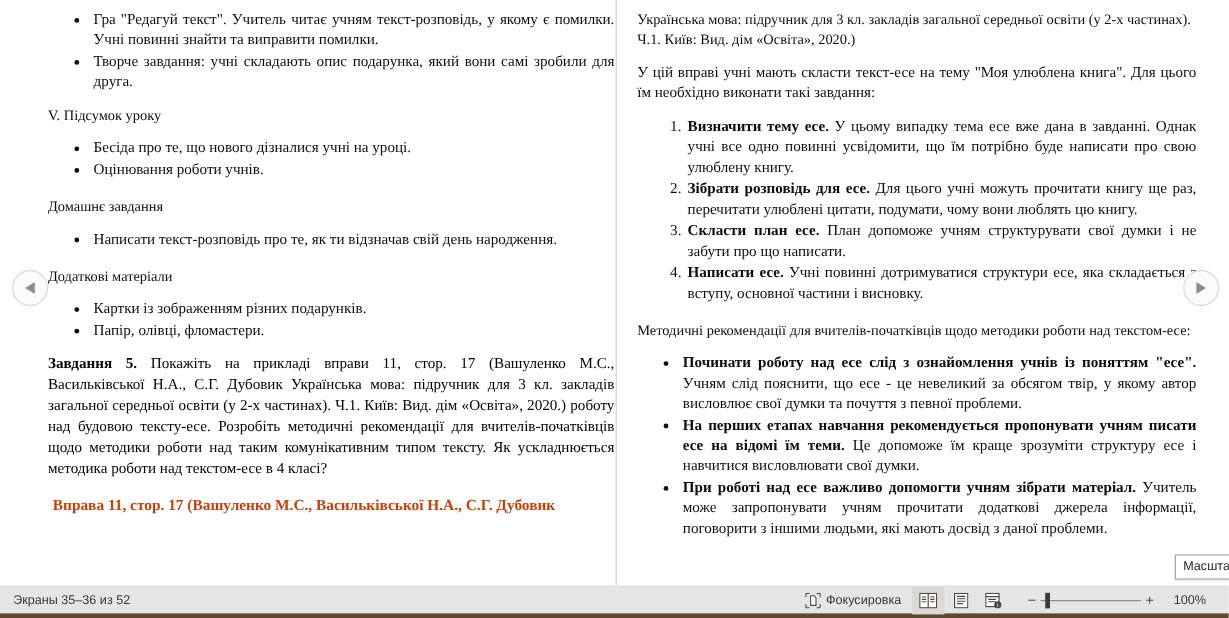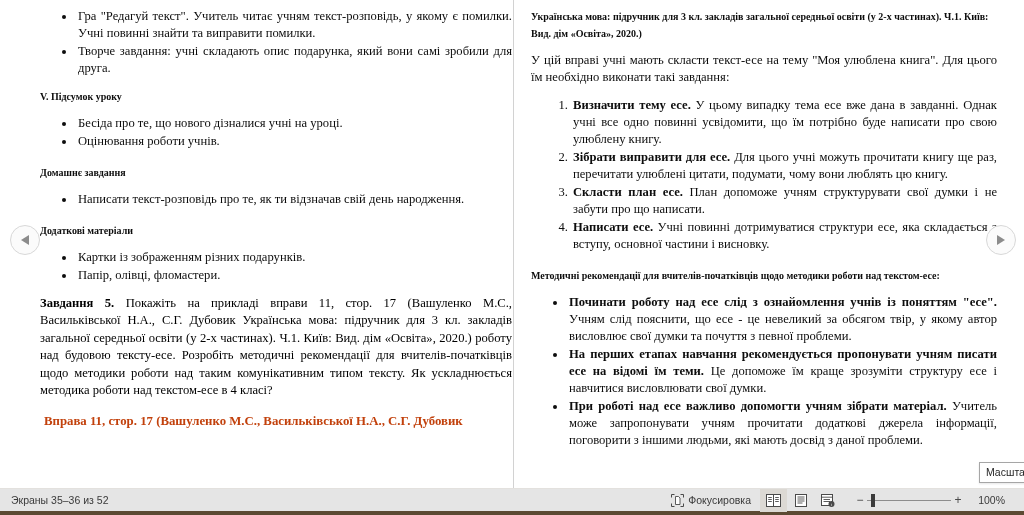--- a/index.html
+++ b/index.html
@@ -68,23 +68,23 @@
   
   .para {
     font-size: 12.6px;
     line-height: 17px;
     margin: 0 0 11px 0;
     text-align: justify;
     text-justify: inter-word;
   }
 
   .heading {
-    font-size: 10px;
+    font-size: 12px;
     line-height: 17px;
-    font-weight: bold;
+    font-weight: normal;
     margin: 0 0 10px 0;
   }
 
   ul.bullets, ol.numbers {
     margin: 0 0 11px 0;
     padding-left: 36px;
     list-style-position: outside;
   }
 
   ul.bullets { list-style-type: disc; }
@@ -323,21 +323,21 @@
     </div>
 
     <div class="column" id="column-right">
 
       <div class="heading">Українська мова: підручник для 3 кл. закладів загальної середньої освіти (у 2-х частинах). Ч.1. Київ: Вид. дім «Освіта», 2020.)</div>
 
       <p class="para">У цій вправі учні мають скласти текст-есе на тему "Моя улюблена книга". Для цього їм необхідно виконати такі завдання:</p>
 
       <ol class="numbers">
         <li><b>Визначити тему есе.</b><span> У цьому випадку тема есе вже дана в завданні. Однак учні все одно повинні усвідомити, що їм потрібно буде написати про свою улюблену книгу.</span></li>
-        <li><b>Зібрати виправити для есе.</b><span> Для цього учні можуть прочитати книгу ще раз, перечитати улюблені цитати, подумати, чому вони люблять цю книгу.</span></li>
+        <li><b>Зібрати розповідь для есе.</b><span> Для цього учні можуть прочитати книгу ще раз, перечитати улюблені цитати, подумати, чому вони люблять цю книгу.</span></li>
         <li><b>Скласти план есе.</b><span> План допоможе учням структурувати свої думки і не забути про що написати.</span></li>
         <li><b>Написати есе.</b><span> Учні повинні дотримуватися структури есе, яка складається з вступу, основної частини і висновку.</span></li>
       </ol>
 
       <div class="heading spaced-top">Методичні рекомендації для вчителів-початківців щодо методики роботи над текстом-есе:</div>
 
       <ul class="bullets">
         <li><b>Починати роботу над есе слід з ознайомлення учнів із поняттям "есе".</b><span> Учням слід пояснити, що есе - це невеликий за обсягом твір, у якому автор висловлює свої думки та почуття з певної проблеми.</span></li>
         <li><b>На перших етапах навчання рекомендується пропонувати учням писати есе на відомі їм теми.</b><span> Це допоможе їм краще зрозуміти структуру есе і навчитися висловлювати свої думки.</span></li>
         <li><b>При роботі над есе важливо допомогти учням зібрати матеріал.</b><span> Учитель може запропонувати учням прочитати додаткові джерела інформації, поговорити з іншими людьми, які мають досвід з даної проблеми.</span></li>

